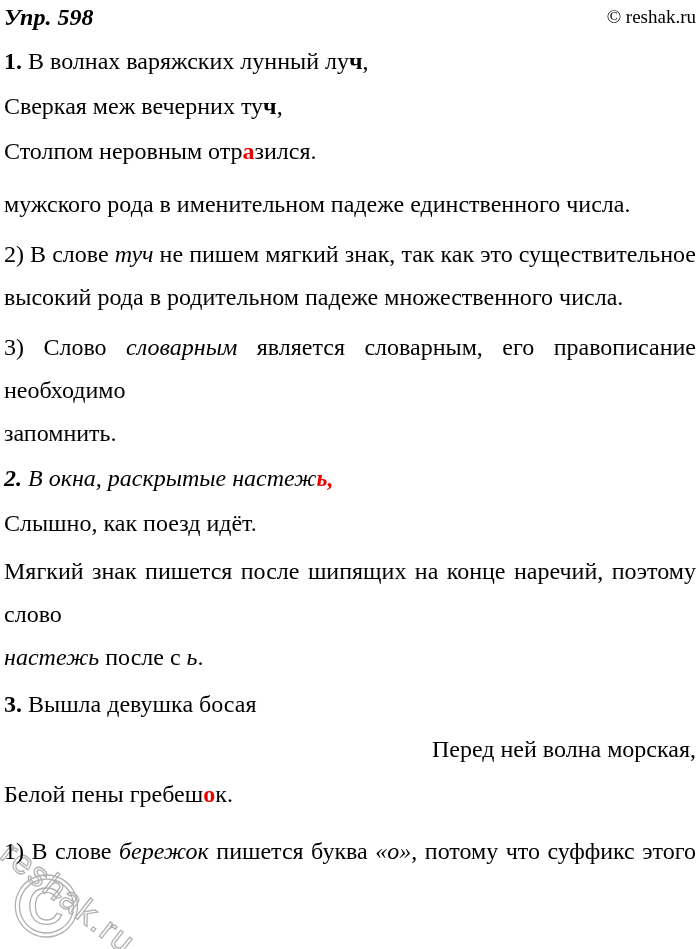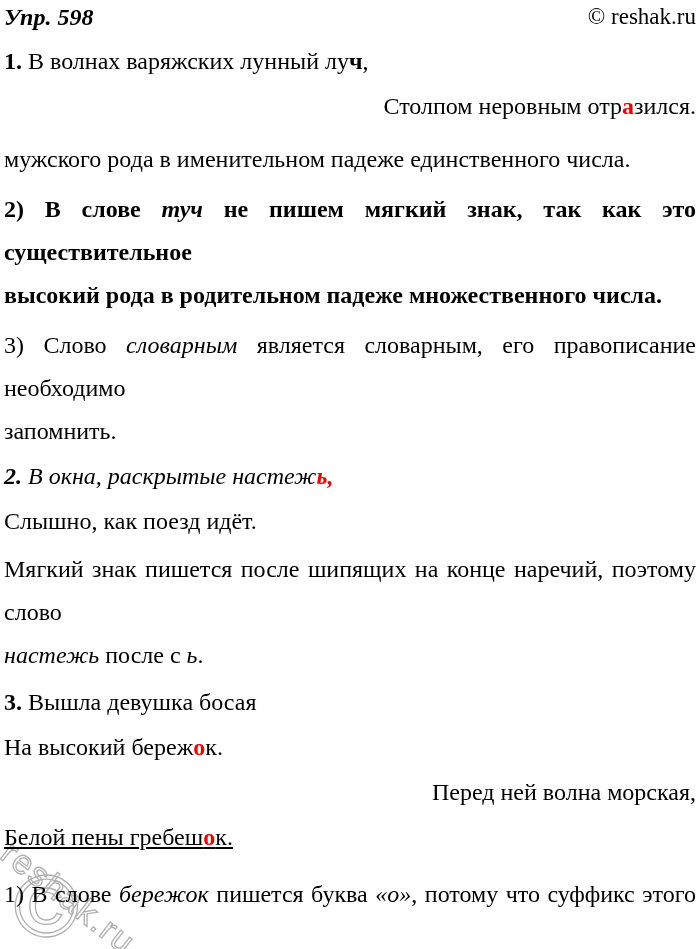--- a/index.html
+++ b/index.html
@@ -17,21 +17,21 @@
   header{
     display:flex;
     justify-content:space-between;
     align-items:flex-start;
     line-height:30px;
     margin-bottom:8px;
     position:relative;
     z-index:1;
   }
   .title{font-weight:bold;font-style:italic;}
-  .copyright{font-size:23px;}
+  .copyright{font-size:19px;}
   main{position:relative;z-index:1;}
   .line{line-height:43px;}
   .j{text-align:justify;text-align-last:justify;}
   .b{font-weight:bold;}
   .i{font-style:italic;text-align:center;}
   .rb{color:var(--accent-red,#e00);font-weight:bold;}
   .watermark{
     position:absolute;left:0;top:0;width:100%;height:100%;
     z-index:0;pointer-events:none;
   }
@@ -65,54 +65,54 @@
 
   <header>
     <div class="title">Упр. 598</div>
     <div class="copyright">© reshak.ru</div>
   </header>
 
   <main>
       <div style="margin-bottom: 2px;">
         <div class="line"><span class="b">1.</span><span> В волнах варяжских лунный лу</span><span class="b">ч</span><span>,</span></div>
       </div>
-      <div style="margin-bottom: 10px; text-align: right;">
+      <div style="margin-bottom: 2px;">
+        <div class="line"><span>Сверкая меж вечерних ту</span><span class="b">ч</span><span>,</span></div>
+      </div>
+      <div style="margin-bottom: 10px;">
         <div class="line"><span>Столпом неровным отр</span><span class="rb">а</span><span>зился.</span></div>
       </div>
       <div style="margin-bottom: 7px;">
         <div class="line"><span>мужского рода в именительном падеже единственного числа.</span></div>
       </div>
-      <div style="margin-bottom: 7px; font-weight: bold;">
+      <div style="margin-bottom: 7px;">
         <div class="line j"><span>2) В слове </span><span class="i">туч</span><span> не пишем мягкий знак, так как это существительное</span></div>
         <div class="line"><span>высокий рода в родительном падеже множественного числа.</span></div>
       </div>
       <div style="margin-bottom: 2px;">
         <div class="line j"><span>3) Слово </span><span class="i">словарным</span><span> является словарным, его правописание необходимо</span></div>
         <div class="line"><span>запомнить.</span></div>
       </div>
       <div style="margin-bottom: 2px; font-style: italic;">
         <div class="line"><span class="b">2.</span><span> В окна, раскрытые настеж</span><span class="rb">ь,</span></div>
       </div>
       <div style="margin-bottom: 5px;">
         <div class="line"><span>Слышно, как поезд идёт.</span></div>
       </div>
       <div style="margin-bottom: 4px;">
         <div class="line j"><span>Мягкий знак пишется после шипящих на конце наречий, поэтому слово</span></div>
         <div class="line"><span class="i">настежь</span><span> после с </span><span class="i">ь</span><span>.</span></div>
       </div>
       <div style="margin-bottom: 2px;">
         <div class="line"><span class="b">3.</span><span> Вышла девушка босая</span></div>
       </div>
-      <div style="margin-bottom: 2px;">
-        <div class="line"><span>На высокий береж</span><span class="rb">о</span><span>к.</span></div>
-      </div>
       <div style="margin-bottom: 2px; text-align: right;">
         <div class="line"><span>Перед ней волна морская,</span></div>
       </div>
-      <div style="margin-bottom: 14px; text-decoration: underline;">
+      <div style="margin-bottom: 14px;">
         <div class="line"><span>Белой пены гребеш</span><span class="rb">о</span><span>к.</span></div>
       </div>
       <div style="margin-bottom: 0px;">
         <div class="line j"><span>1) В слове </span><span class="i">бережок</span><span> пишется буква </span><span class="i">«о»</span><span>, потому что суффикс этого</span></div>
       </div>
     </main>
 
 </div>
 
 </body></html>

